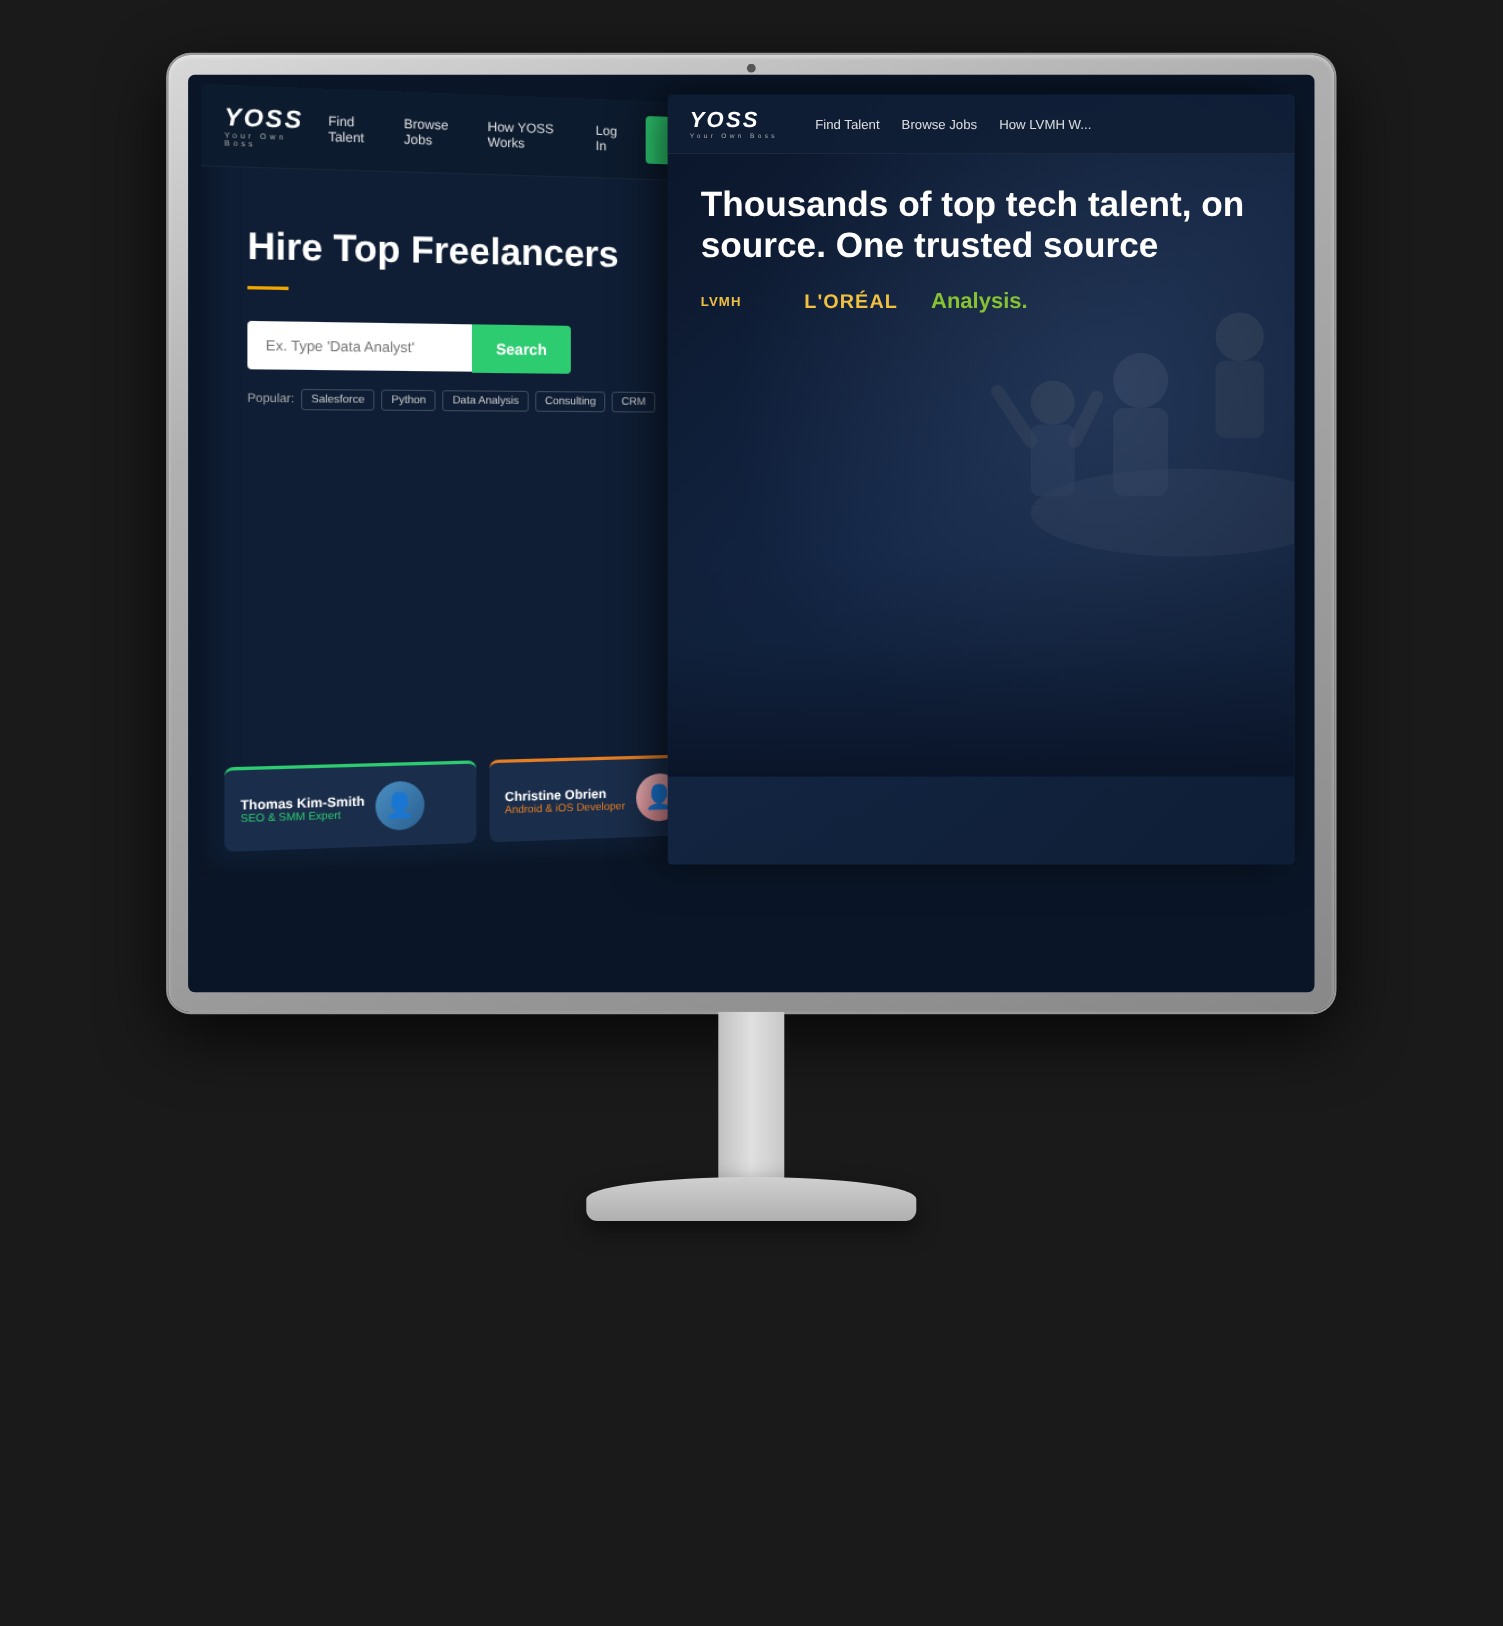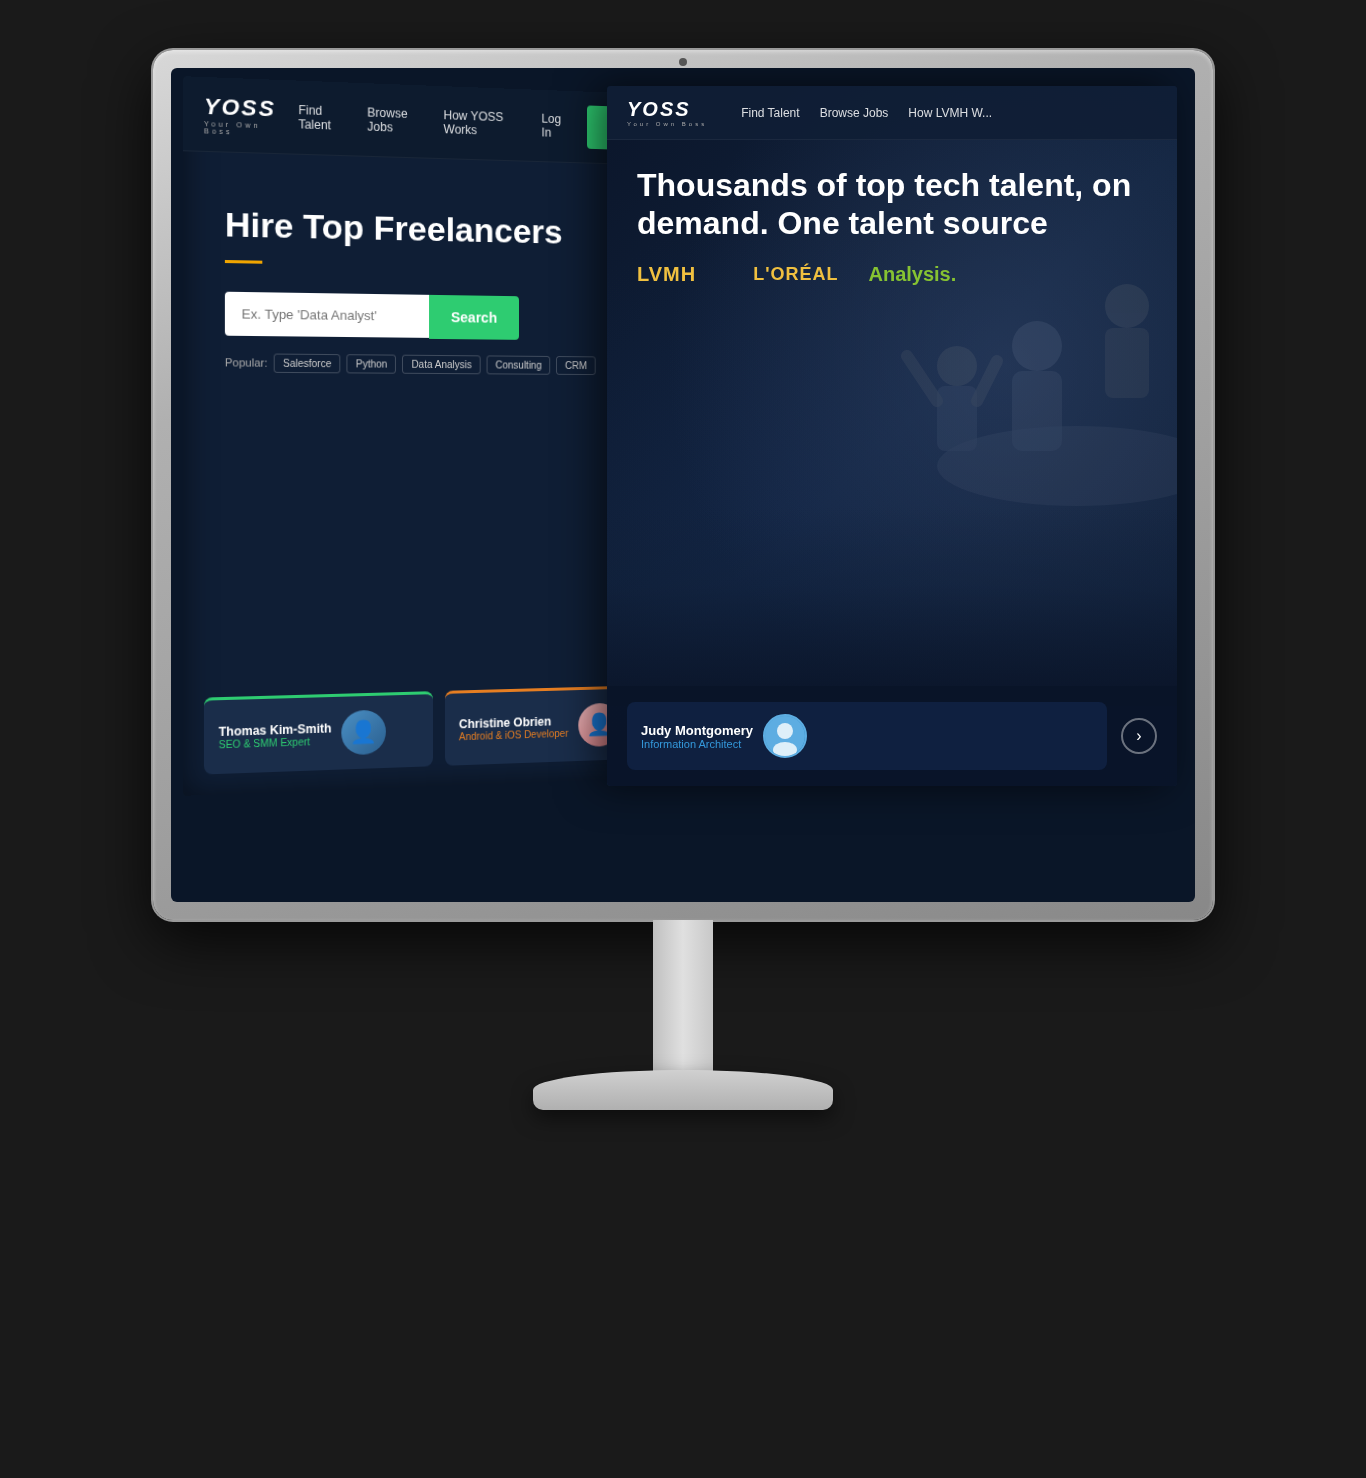--- a/index.html
+++ b/index.html
@@ -381,21 +381,21 @@
 
     .brand-logos {
       display: flex;
       gap: 30px;
       align-items: center;
       margin-top: 20px;
     }
 
     .brand-lvmh {
       color: #f0c040;
-      font-size: 20px;
+      font-size: 12px;
       font-weight: 900;
       letter-spacing: 1px;
     }
 
     .brand-loreal {
       color: #f0c040;
       font-size: 18px;
       font-weight: 700;
       letter-spacing: 1px;
       margin-left: 27px;
@@ -569,50 +569,30 @@
 
               <circle cx="80" cy="220" r="20" fill="rgba(200,190,170,0.7)"></circle>
               <rect x="60" y="240" width="40" height="65" rx="8" fill="rgba(160,170,190,0.6)"></rect>
               <line x1="60" y1="255" x2="30" y2="210" stroke="rgba(200,190,170,0.6)" stroke-width="12" stroke-linecap="round"></line>
               <line x1="100" y1="255" x2="120" y2="215" stroke="rgba(200,190,170,0.6)" stroke-width="12" stroke-linecap="round"></line>
             </svg>
 
             <div class="table-bg"></div>
 
             <div class="front-hero-content">
-              <h1 class="front-hero-title">Thousands of top tech talent, on demand. One talent source</h1>
+              <h1 class="front-hero-title">Thousands of top tech talent, on source. One trusted source</h1>
 
               <div class="brand-logos">
                 <span class="brand-lvmh">LVMH</span>
                 <span class="brand-loreal">L'ORÉAL</span>
                 <span class="brand-deloitte">Analysis.</span>
               </div>
             </div>
           </div>
 
-          <div class="front-cards-strip">
-
-            <div class="front-card front-card-judy">
-              <div class="front-card-info">
-                <div class="name">Judy Montgomery</div>
-                <div class="role">Information Architect</div>
-              </div>
-              <div class="avatar-circle avatar-judy" style="position:relative;">
-                <svg width="40" height="40" viewBox="0 0 40 40" xmlns="http://www.w3.org/2000/svg">
-                  <circle cx="20" cy="20" r="20" fill="#5dade2"></circle>
-                  <circle cx="20" cy="15" r="8" fill="rgba(255,255,255,0.8)"></circle>
-                  <ellipse cx="20" cy="34" rx="12" ry="8" fill="rgba(255,255,255,0.8)"></ellipse>
-                </svg>
-              </div>
-            </div>
-
-            <div class="next-arrow">
-              <span>›</span>
-            </div>
-          </div>
         </div>
 
       </div>
     </div>
 
     <div class="monitor-neck"></div>
     <div class="monitor-base"></div>
   </div>
 
 </div>

